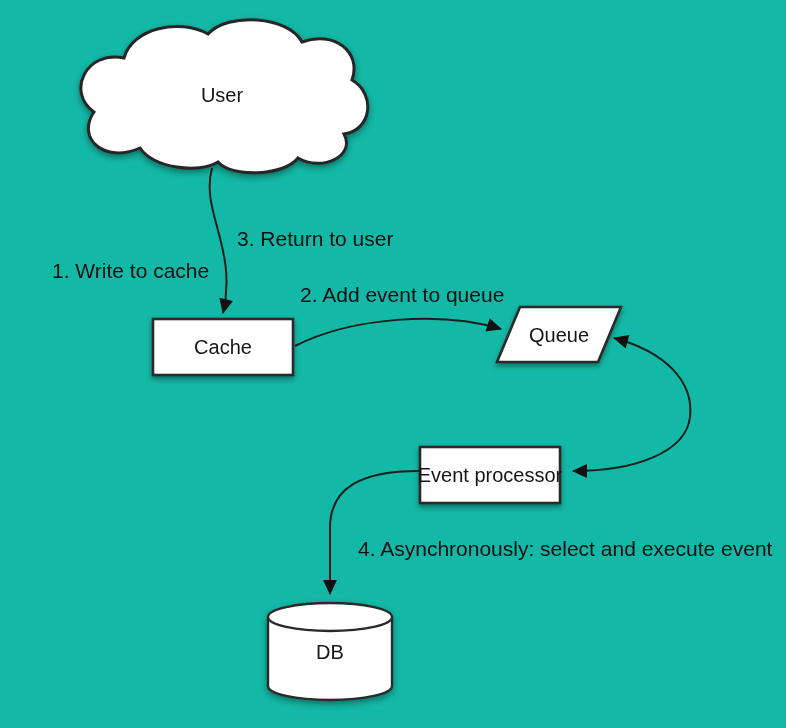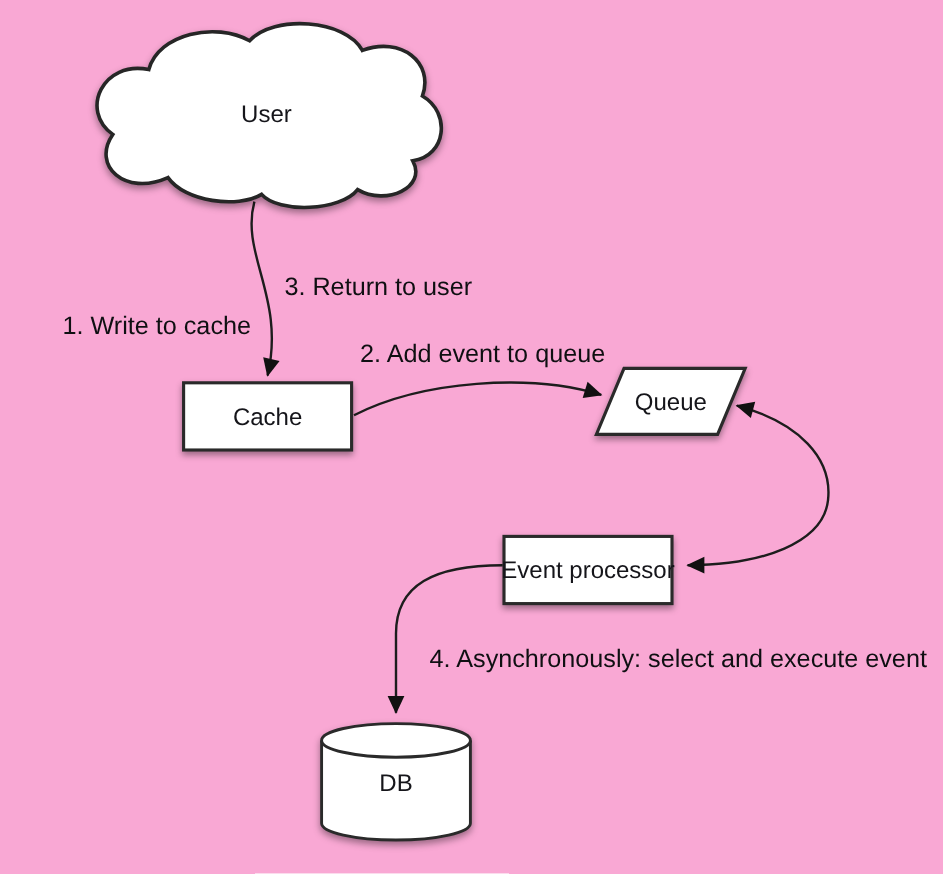--- a/index.html
+++ b/index.html
@@ -4,21 +4,21 @@
 <style>
   html, body {
     margin: 0;
     padding: 0;
     background: #ffffff;
   }
   #canvas {
     position: relative;
     width: 786px;
     height: 728px;
-    background: #f9a8d4;
+    background: #14b8a6;
     overflow: hidden;
   }
   svg {
     display: block;
   }
   .node-shape {
     fill: #ffffff;
     stroke: #2a2a2a;
     stroke-width: 2.6;
     filter: drop-shadow(0px 3px 2.5px rgba(0,0,0,0.38));

